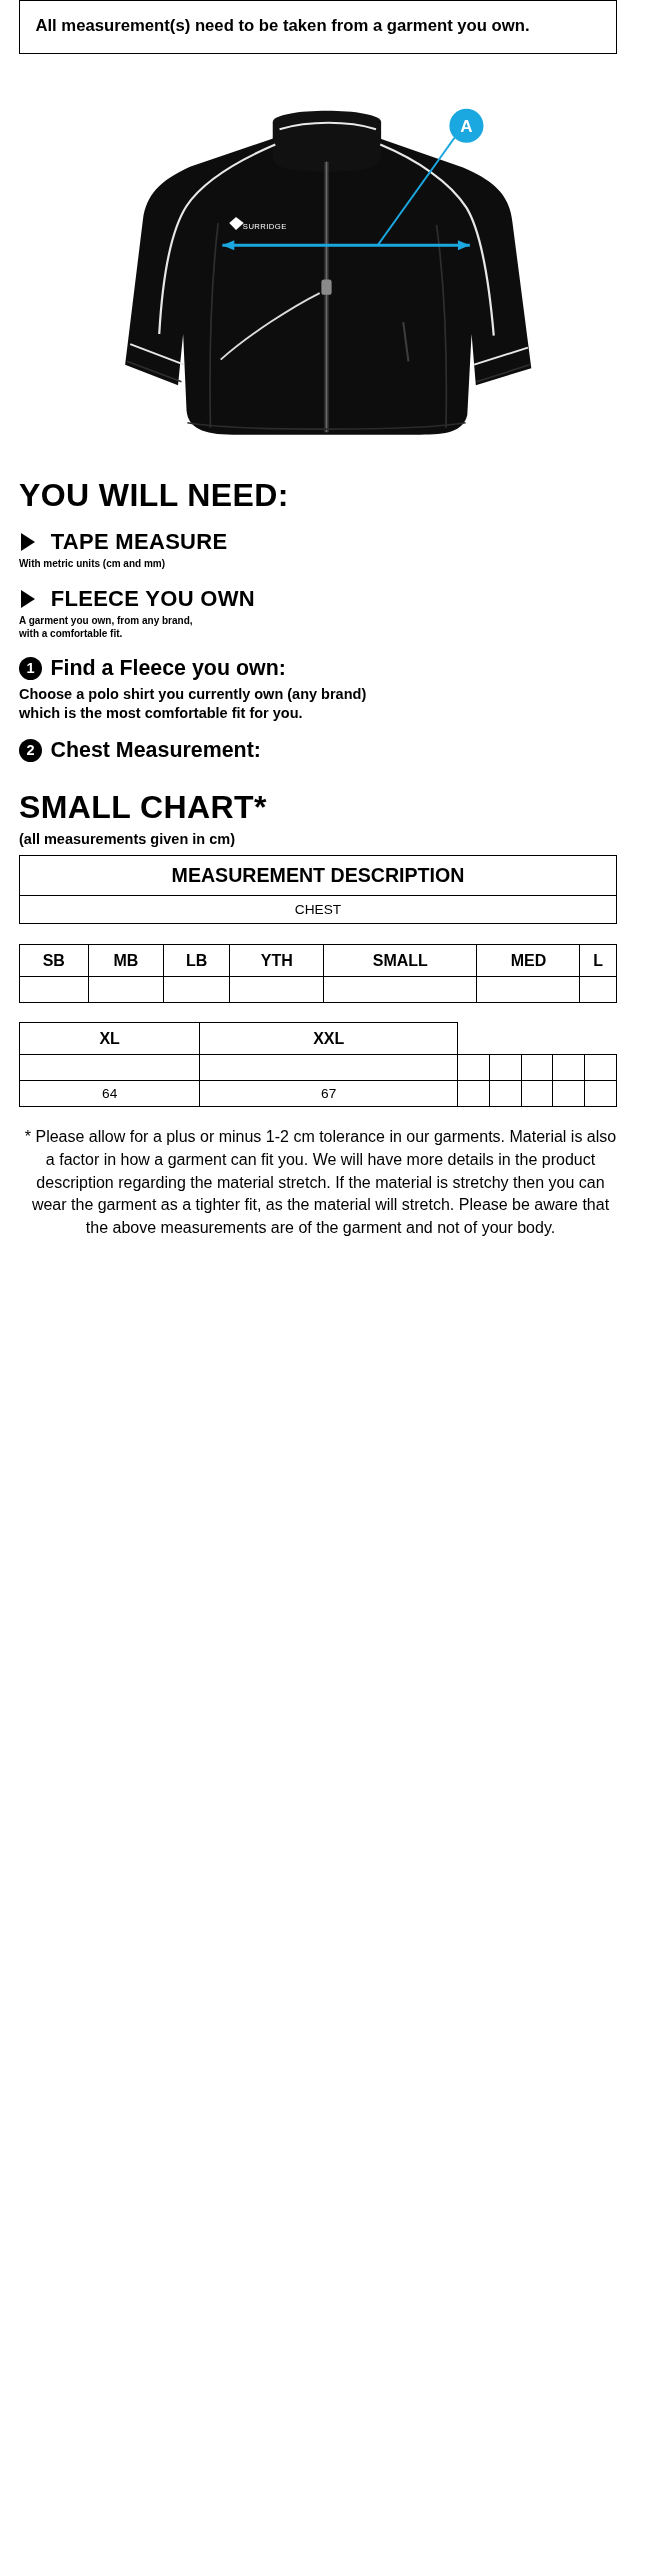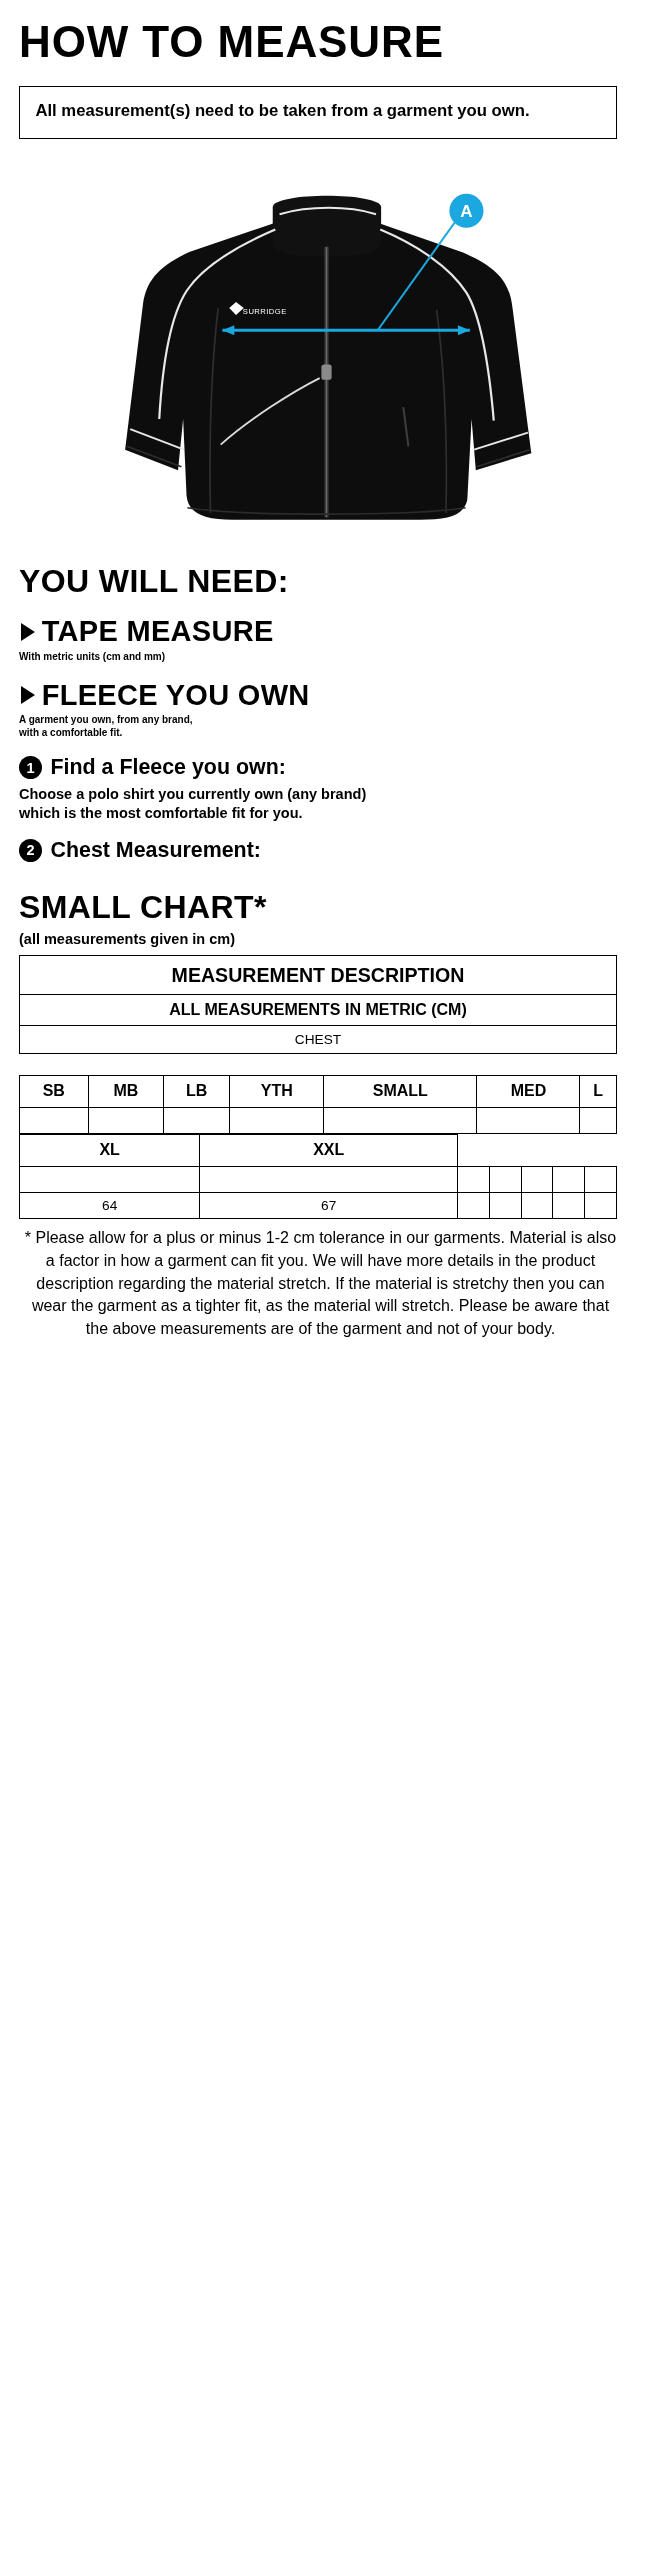--- a/index.html
+++ b/index.html
@@ -52,22 +52,22 @@
     font-weight: bold;
     letter-spacing: 0.4px;
     margin: 15.4px 0 15.4px 0;
   }
 
   
   .need-item { margin-bottom: 15.4px; }
   .need-head {
     display: flex;
     align-items: center;
-    gap: 7px;
-    font-size: 29px;
+    gap: 16px;
+    font-size: 22px;
     font-weight: bold;
     letter-spacing: 0.3px;
     margin-bottom: 2.6px;
   }
   .tri {
     width: 0; height: 0;
     border-left: 14.5px solid #000;
     border-top: 9.4px solid transparent;
     border-bottom: 9.4px solid transparent;
     flex: none;
@@ -137,21 +137,21 @@
   table.desc tr.head td {
     font-size: 19.6px;
     font-weight: bold;
     padding: 7.7px 8.5px;
   }
   table.desc tr.metric td {
     font-size: 16px;
     font-weight: bold;
   }
 
-  table.sizes { }
+  table.sizes { margin-bottom: 19px; }
   table.sizes td {
     border: 1.3px solid #000;
     text-align: center;
     font-size: 13.7px;
     height: 26px;
     padding: 1.7px;
   }
   table.sizes tr.hdr td {
     font-weight: bold;
     font-size: 16px;
@@ -167,21 +167,20 @@
     max-width: 603px;
     padding-bottom: 26px;
     text-align: center;
   }
 </style>
 </head>
 <body>
 
 <div class="page">
 
-  <h1 class="main-title">HOW TO MEASURE</h1>
 
   <div class="note-box">
     <span>All measurement(s) need to be taken from a garment you own.</span>
   </div>
 
   <div class="illustration">
     <svg width="615" height="384" viewBox="0 0 720 450">
 
       <g>
 
@@ -277,23 +276,20 @@
     </div>
   </div>
 
   <h2 class="chart-title">SMALL CHART*</h2>
   <div class="chart-sub">(all measurements given in cm)</div>
 
   <table class="desc">
     <tbody>
         <tr class="head">
       <td>MEASUREMENT DESCRIPTION</td>
-    </tr>
-    <tr class="metric">
-      <td>ALL MEASUREMENTS IN METRIC (CM)</td>
     </tr>
     <tr>
       <td>CHEST</td>
     </tr>
   </tbody>
     </table>
 
   <table class="sizes">
     <tbody>
         <tr class="hdr">

